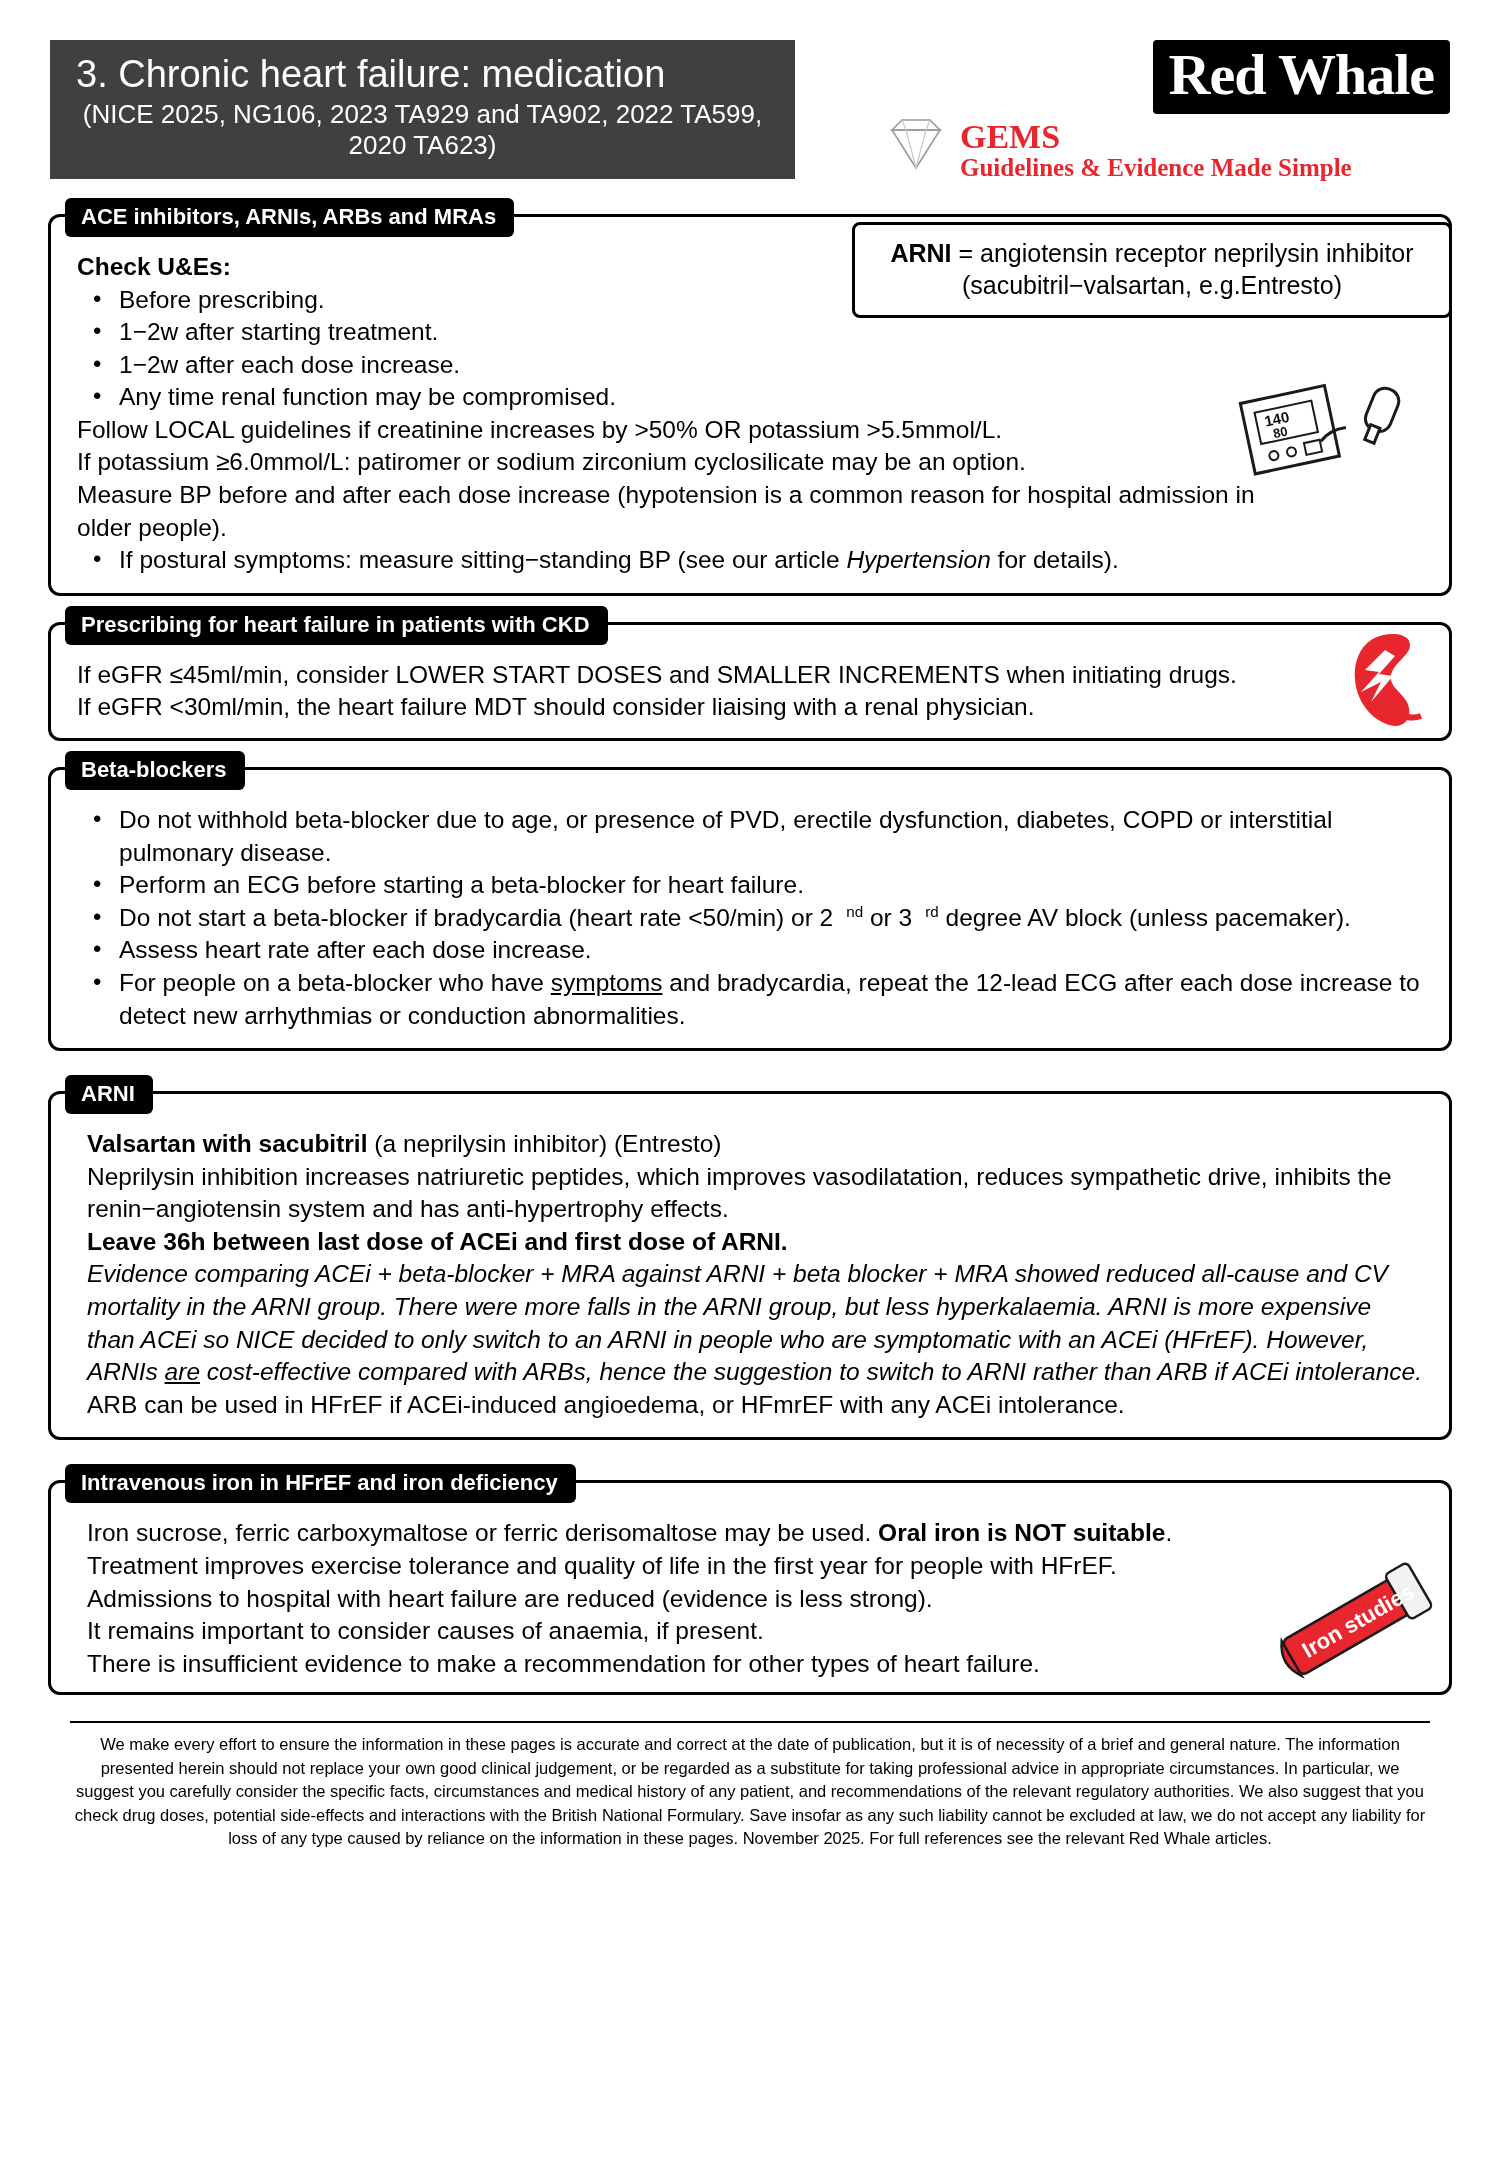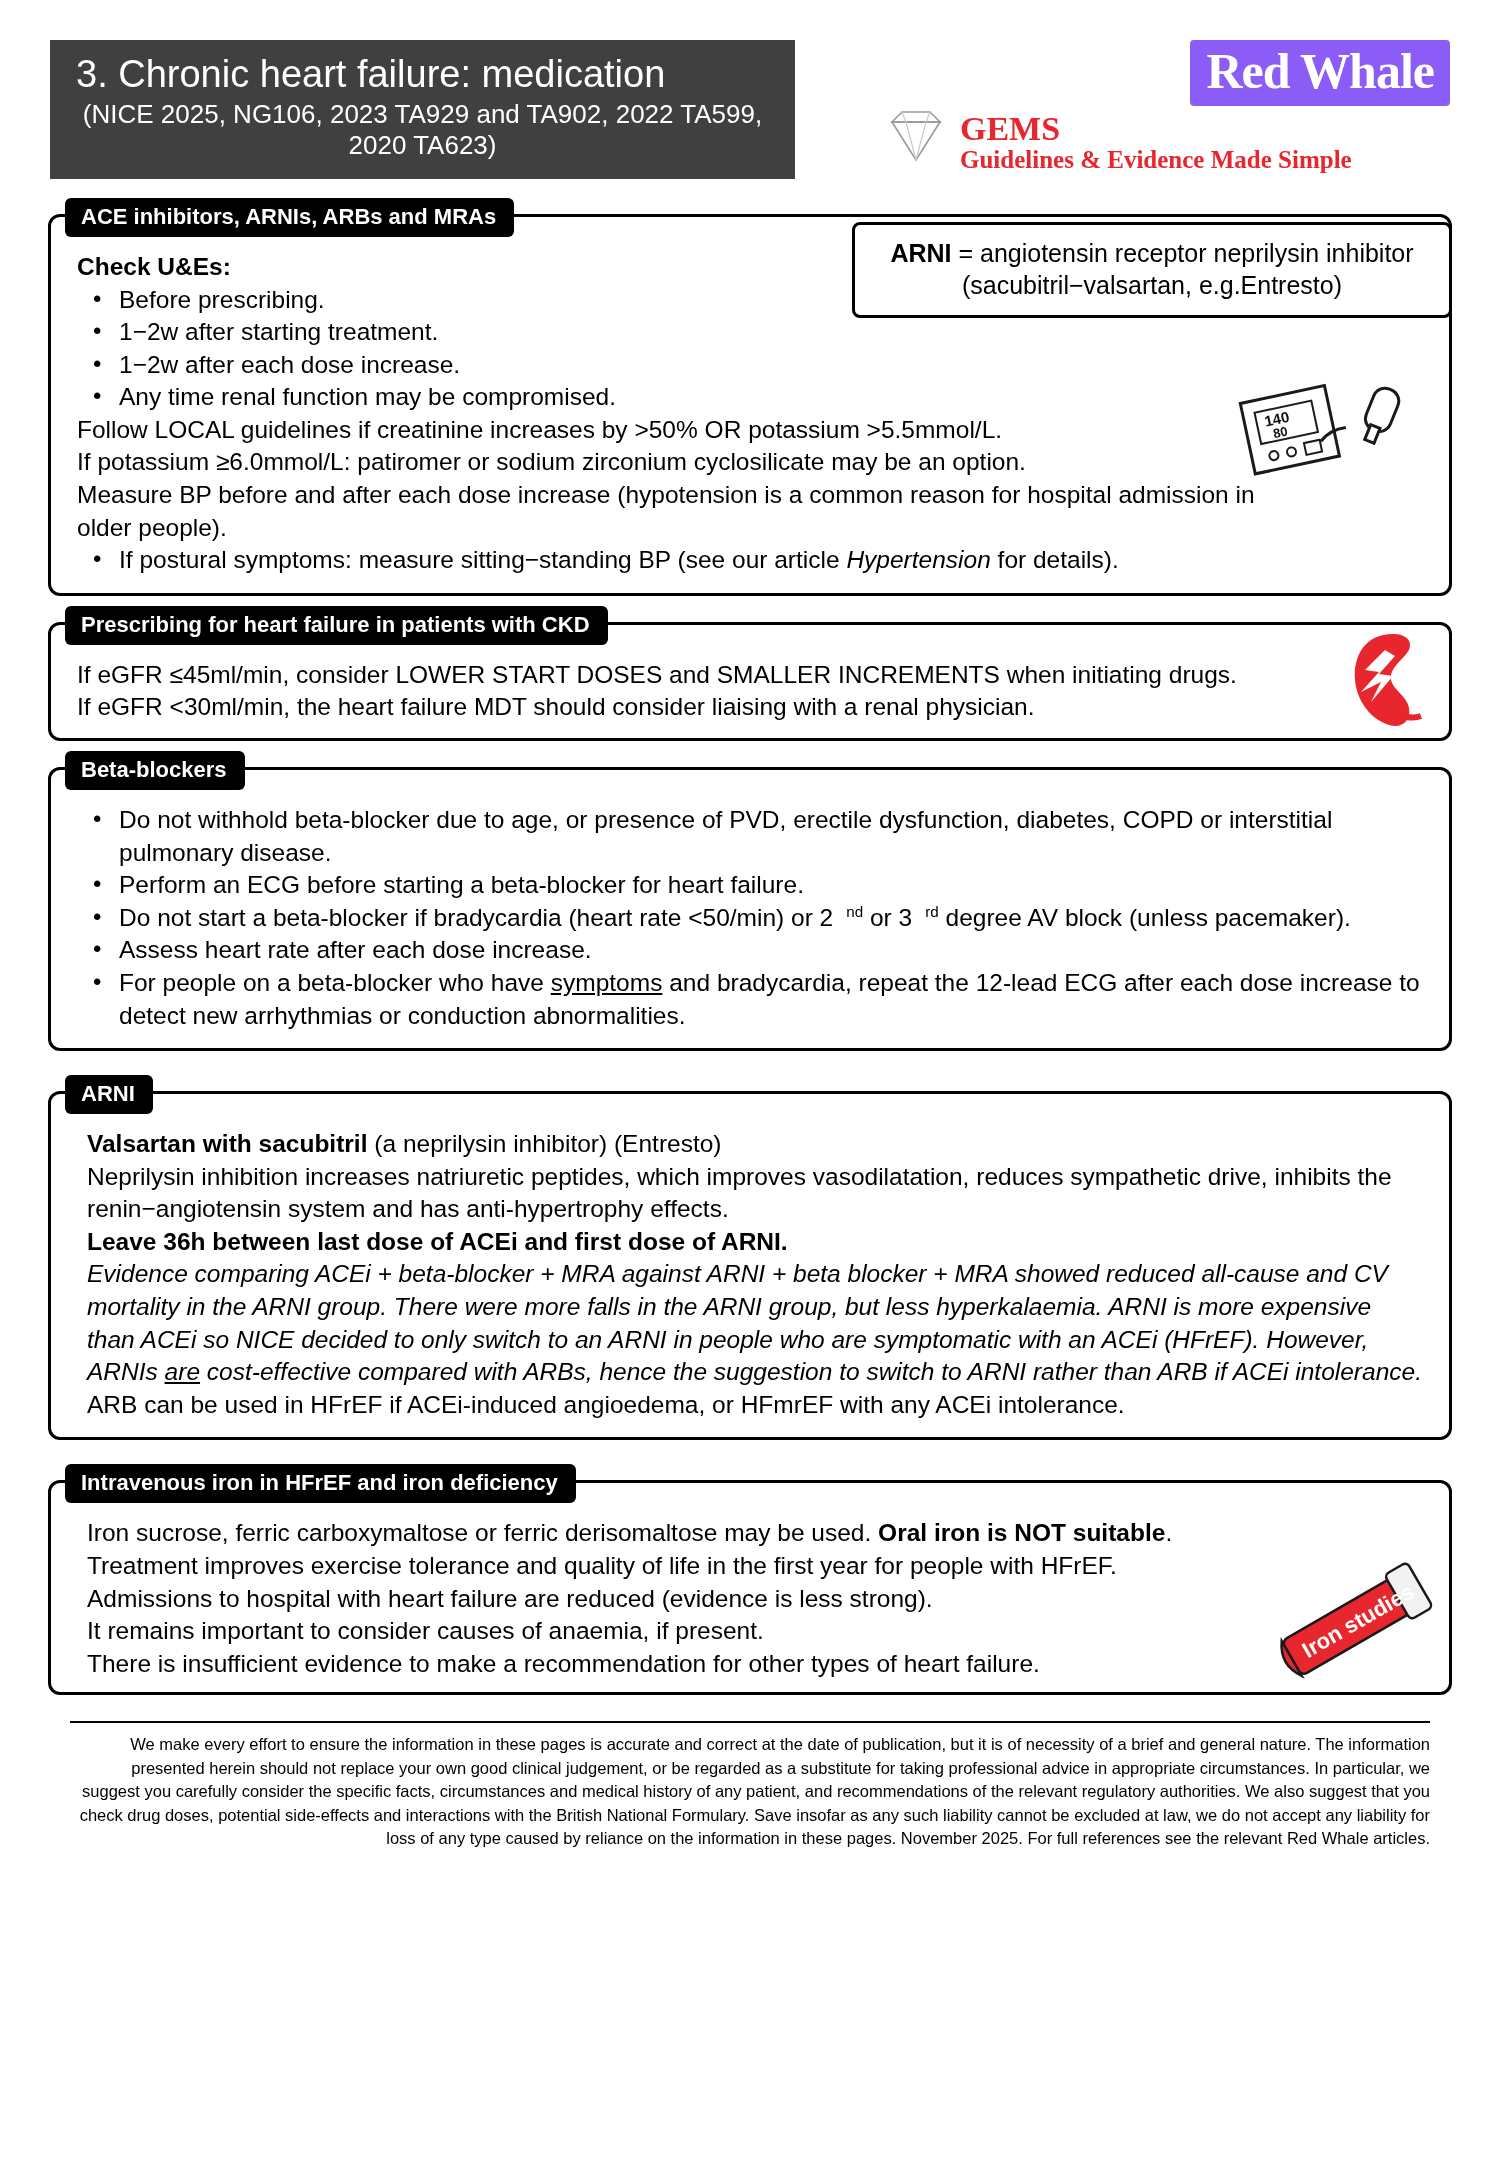--- a/index.html
+++ b/index.html
@@ -48,25 +48,25 @@
     line-height: 1.2;
     margin-top: 4px;
   }
   .brand {
     width: 600px;
     text-align: right;
     padding-right: 20px;
   }
   .brand-logo {
     display: inline-block;
-    background: #8b5cf6;
+    background: #000000;
     color: #ffffff;
     font-family: "Liberation Serif", serif;
     font-weight: bold;
-    font-size: 50px;
+    font-size: 58px;
     line-height: 1;
     letter-spacing: -1px;
     padding: 6px 16px 10px 16px;
     border-radius: 4px;
   }
   .brand-sub {
     margin-top: 6px;
     position: relative;
     padding-left: 90px;
     text-align: left;
@@ -187,21 +187,21 @@
     height: 140px;
   }
 
   
   .disclaimer {
     margin: 10px 70px 0 70px;
     border-top: 2px solid #000000;
     padding-top: 10px;
     font-size: 16.5px;
     line-height: 1.42;
-    text-align: right;
+    text-align: center;
   }
 
   sup { font-size: 0.62em; vertical-align: super; margin-left: 13px; }
 </style>
 </head>
 <body>
 
 <div class="page">
 
   <div class="header">

